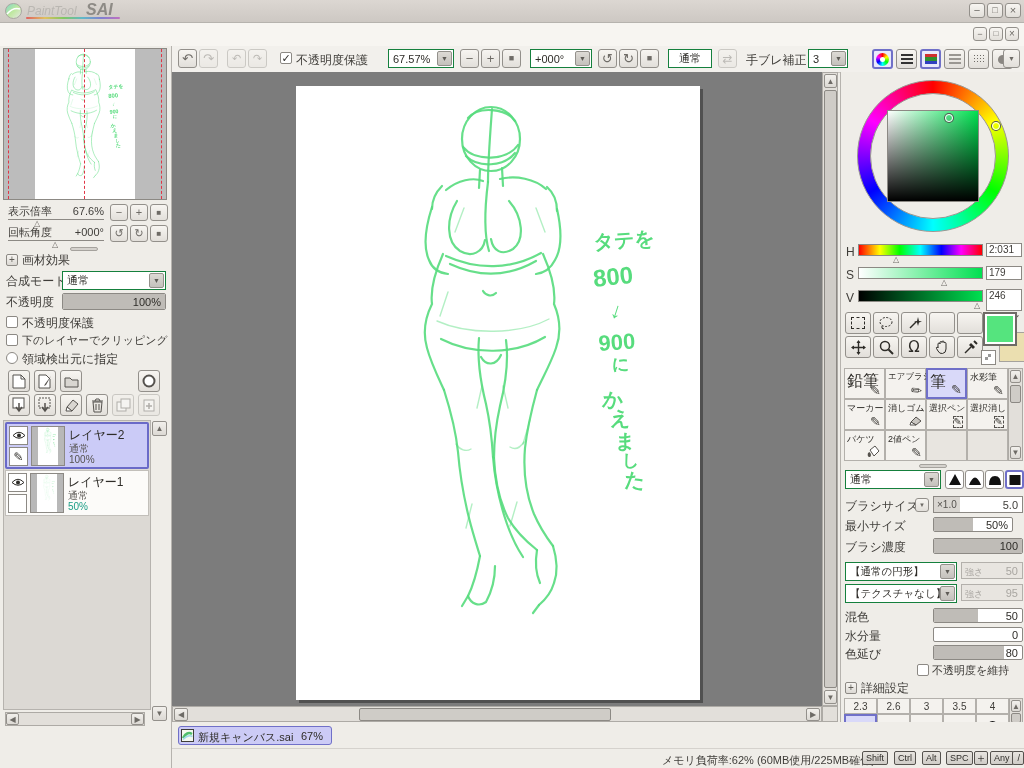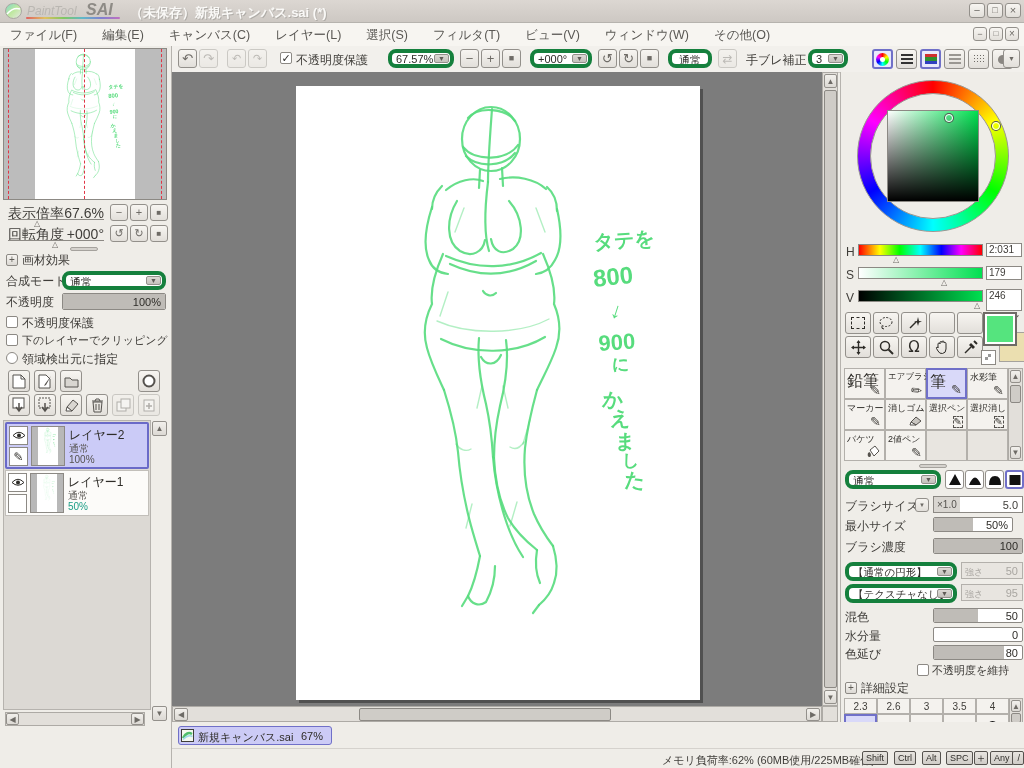--- a/index.html
+++ b/index.html
@@ -1,27 +1,27 @@
 <!DOCTYPE html>
 <html><head>
 <meta charset="utf-8">
 <style>
   html,body{margin:0;padding:0;background:#444;}
   #app{position:relative;width:1024px;height:768px;background:#EFEDE8;overflow:hidden;
        font-family:"Liberation Sans","DejaVu Sans",sans-serif;color:#3F3D39;
        -webkit-font-smoothing:antialiased;}
   .abs{position:absolute;}
-  .lbl{position:absolute;font-size:14px;color:#3F3D39;white-space:nowrap;line-height:1;}
+  .lbl{position:absolute;font-size:11px;color:#3F3D39;white-space:nowrap;line-height:1;}
   .lbl12{position:absolute;font-size:12px;color:#3F3D39;white-space:nowrap;line-height:1;}
   .btn{position:absolute;background:linear-gradient(#F7F5F1,#E2DFDA);border:1px solid #93908B;border-radius:3px;
        color:#6E6B66;display:flex;align-items:center;justify-content:center;font-size:11px;line-height:1;box-sizing:border-box;}
   .btn.dis{opacity:.4;}
   .btn.active{border:2px solid #7070C8;background:#E9E9FB;}
-  .combo{position:absolute;background:#fff;border:4px solid #15803d;border-radius:8px;box-sizing:border-box;
-         font-size:11px;color:#2E2C28;display:flex;align-items:flex-start;padding:0 4px;overflow:hidden;white-space:nowrap;}
+  .combo{position:absolute;background:#fff;border:1px solid #15803d;border-radius:0;box-sizing:border-box;
+         font-size:11px;color:#2E2C28;display:flex;align-items:center;padding:0 4px;overflow:hidden;white-space:nowrap;}
   .dd{position:absolute;right:1px;top:1px;bottom:1px;width:15px;background:linear-gradient(#DDDAD5,#C4C1BC);
       border:1px solid #93908B;border-radius:2px;color:#5E5B56;font-size:7px;display:flex;align-items:center;justify-content:center;box-sizing:border-box;}
   .vbar{position:absolute;background:#fff;border:1px solid #8C8984;border-radius:2px;overflow:hidden;box-sizing:border-box;}
   .vbar .fill{position:absolute;left:0;top:0;bottom:0;background:#BFBCB7;}
   .vbar .num{position:absolute;right:4px;top:50%;transform:translateY(-50%);font-size:11px;color:#2E2C28;}
   .chk{position:absolute;width:12px;height:12px;background:#fff;border:1px solid #8C8984;border-radius:2px;
        font-size:11px;line-height:11px;text-align:center;color:#2E2C28;box-sizing:border-box;}
   .radio{position:absolute;width:12px;height:12px;background:#fff;border:1px solid #8C8984;border-radius:50%;box-sizing:border-box;}
   .sb{position:absolute;background:#E2DFDA;border:1px solid #ADAAA5;box-sizing:border-box;}
   .sbbtn{position:absolute;background:linear-gradient(#F2F0EC,#DCD9D4);border:1px solid #93908B;border-radius:2px;
@@ -114,44 +114,32 @@
             <stop offset=".5" stop-color="#BFE8A0"></stop>
             <stop offset="1" stop-color="#E8E8E8"></stop>
           </linearGradient>
         </defs>
       <ellipse cx="8.5" cy="8" rx="8" ry="7.5" fill="url(#lg1)" stroke="#AAA7A2"></ellipse>
       <path d="M2 11 Q8 4 15 6" stroke="#fff" stroke-width="1.5" fill="none"></path>
     </svg>
     <span class="abs" style="left:27px;top:4px;font-size:12px;font-style:italic;color:#BAB7B2;">PaintTool</span>
     <span class="abs" style="left:86px;top:1px;font-size:16px;font-weight:bold;font-style:italic;color:#8E8B86;">SAI</span>
     <div class="abs" style="left:26px;top:17px;width:94px;height:2px;background:linear-gradient(to right,#E06060,#E0C060,#80C860,#60B8C8,#8080D0,#C070C0);border-radius:1px;"></div>
-    <span class="abs" style="left:130px;top:4px;font-size:13px;font-weight:bold;color:#FAF9F7;text-shadow:1px 1px 0 #B0ADA8;">（未保存）新規キャンバス.sai (*)</span>
     <div class="btn" style="left:969px;top:3px;width:16px;height:15px">
         <span>−</span>
       </div>
     <div class="btn" style="left:987px;top:3px;width:16px;height:15px">
         <span style="font-size:9px">□</span>
       </div>
     <div class="btn" style="left:1005px;top:3px;width:16px;height:15px">
         <span>×</span>
       </div>
   </div>
 
   <div class="abs" style="left:0;top:23px;width:1024px;height:23px;background:#F7F5F1;border-bottom:1px solid #D5D2CD;">
-    <div style="position:absolute;left:10px;top:4px;display:flex;gap:25px;font-size:12.5px;color:#5A5854;">
-      <span>ファイル(F)</span>
-      <span>編集(E)</span>
-      <span>キャンバス(C)</span>
-      <span>レイヤー(L)</span>
-      <span>選択(S)</span>
-      <span>フィルタ(T)</span>
-      <span>ビュー(V)</span>
-      <span>ウィンドウ(W)</span>
-      <span>その他(O)</span>
-    </div>
     <div class="btn" style="left:973px;top:4px;width:14px;height:14px">
         <span style="font-size:9px">−</span>
       </div>
     <div class="btn" style="left:989px;top:4px;width:14px;height:14px">
         <span style="font-size:8px">□</span>
       </div>
     <div class="btn" style="left:1005px;top:4px;width:14px;height:14px">
         <span style="font-size:10px">×</span>
       </div>
   </div>

